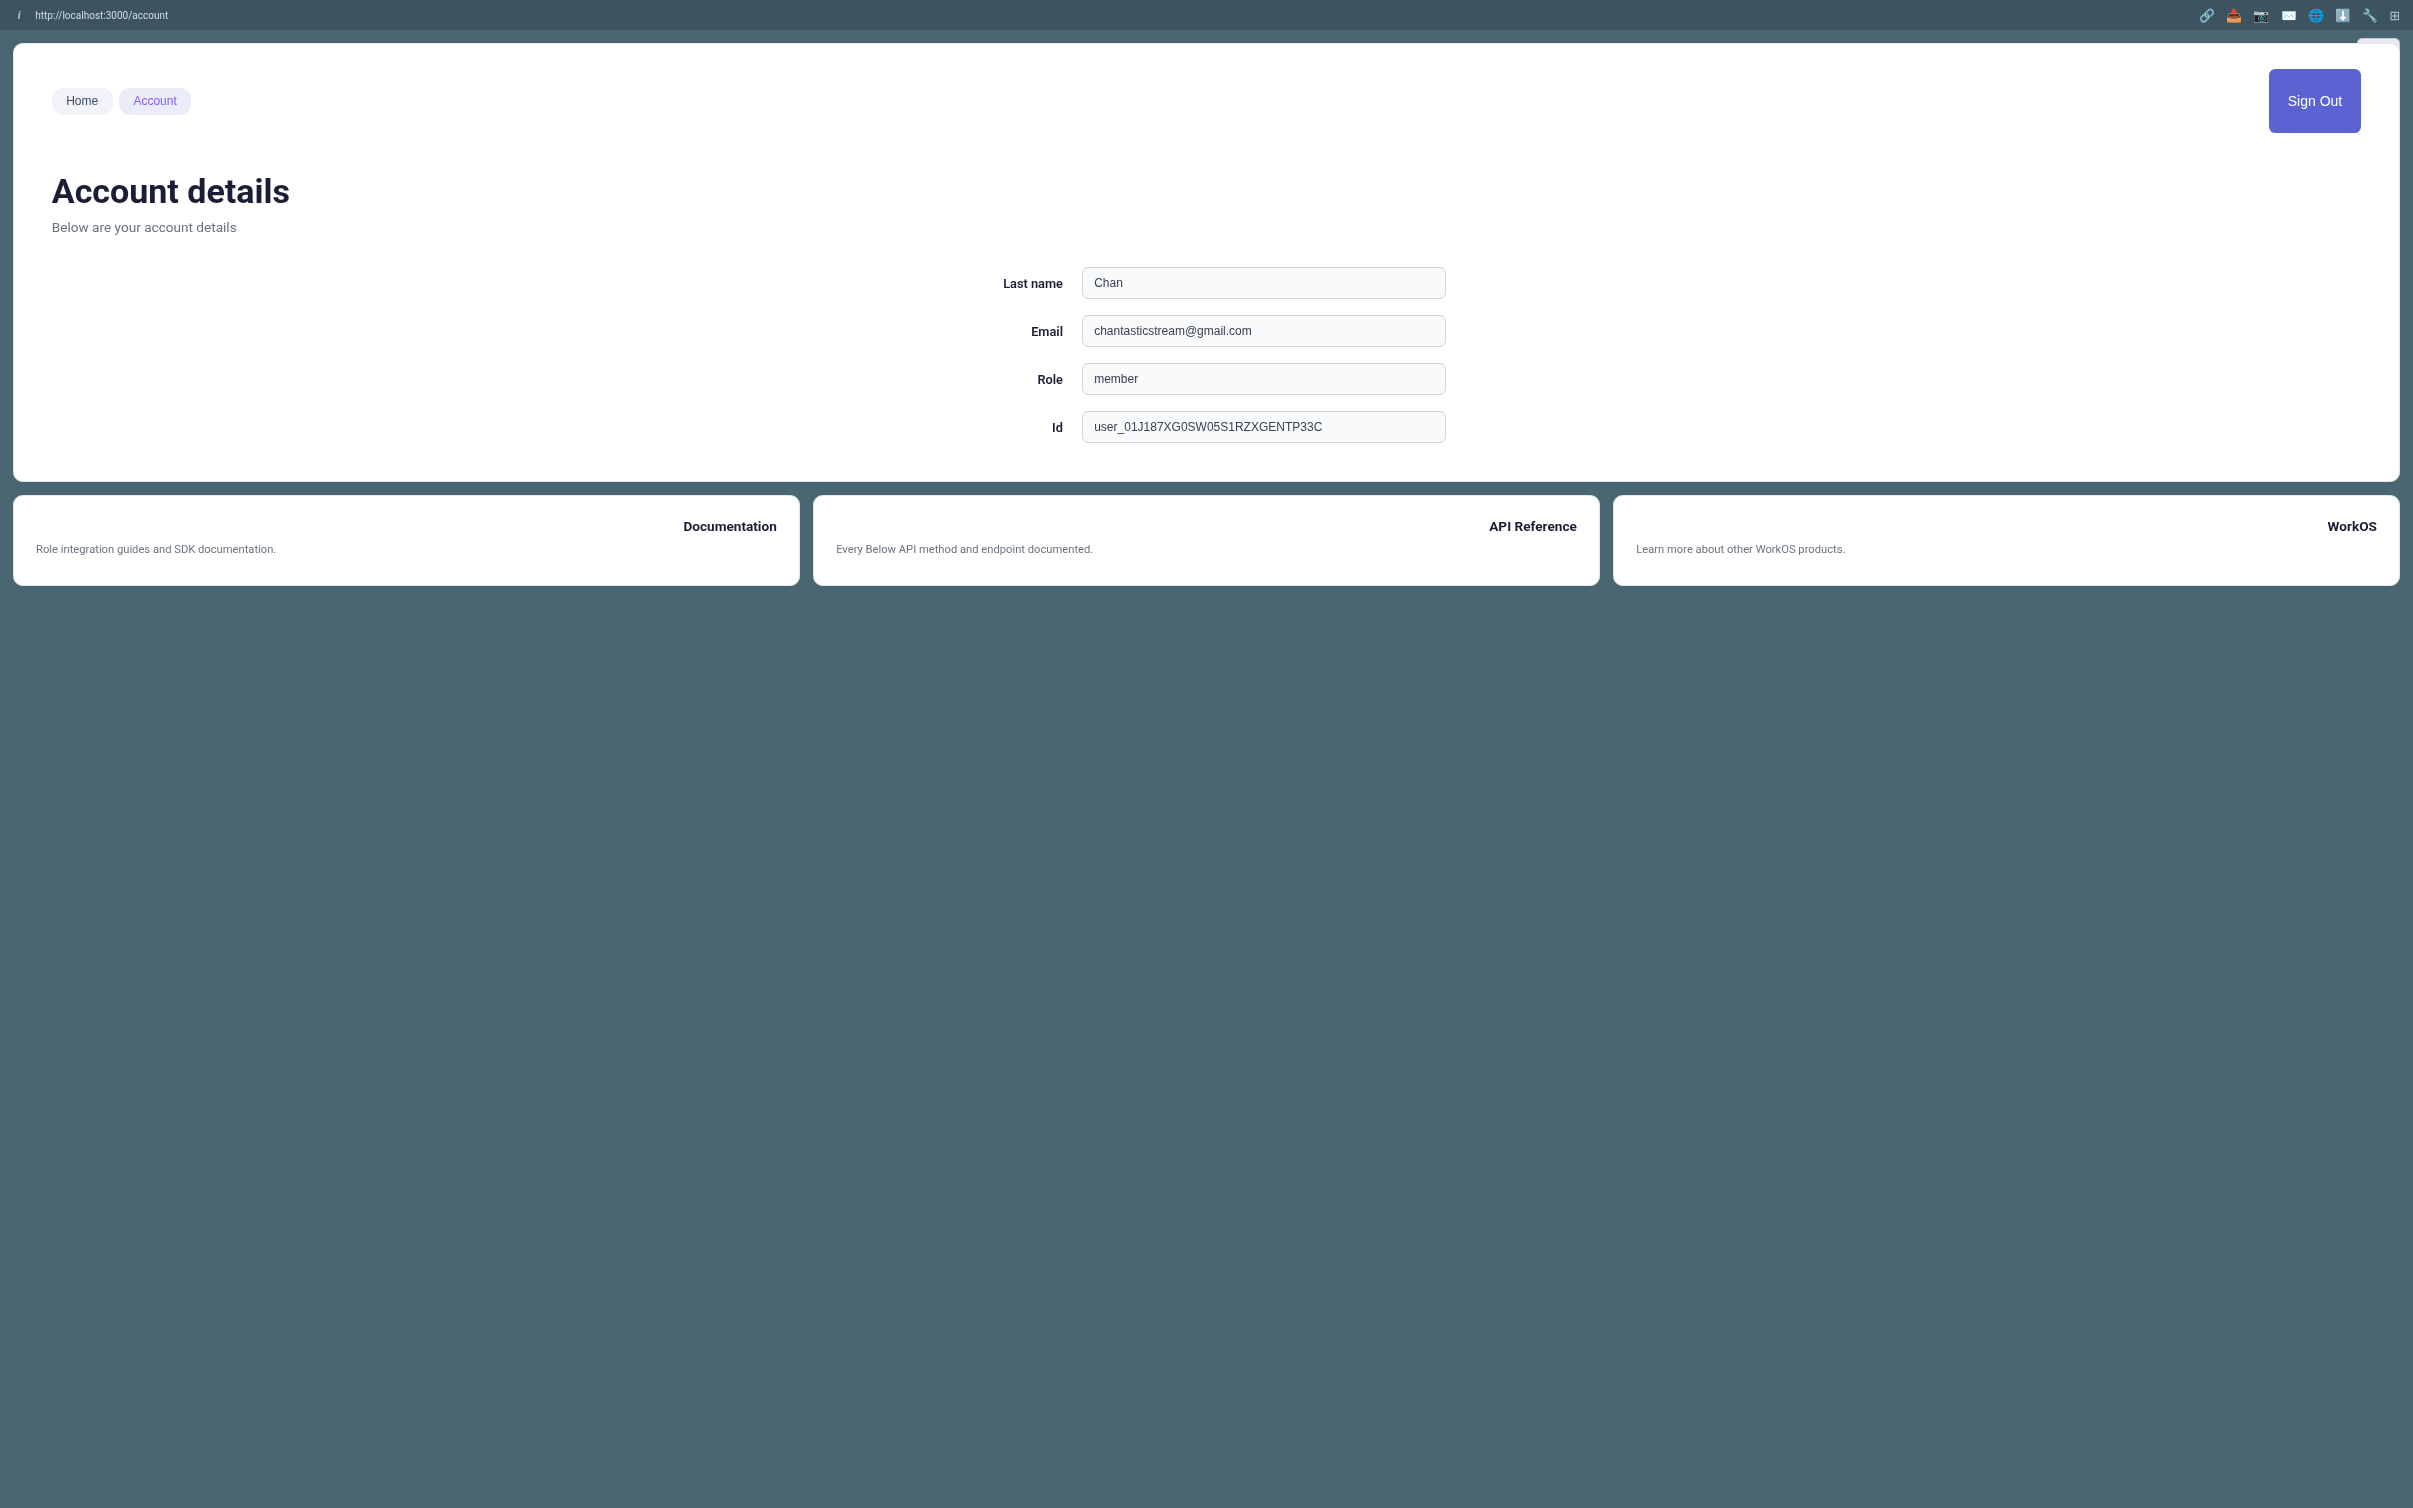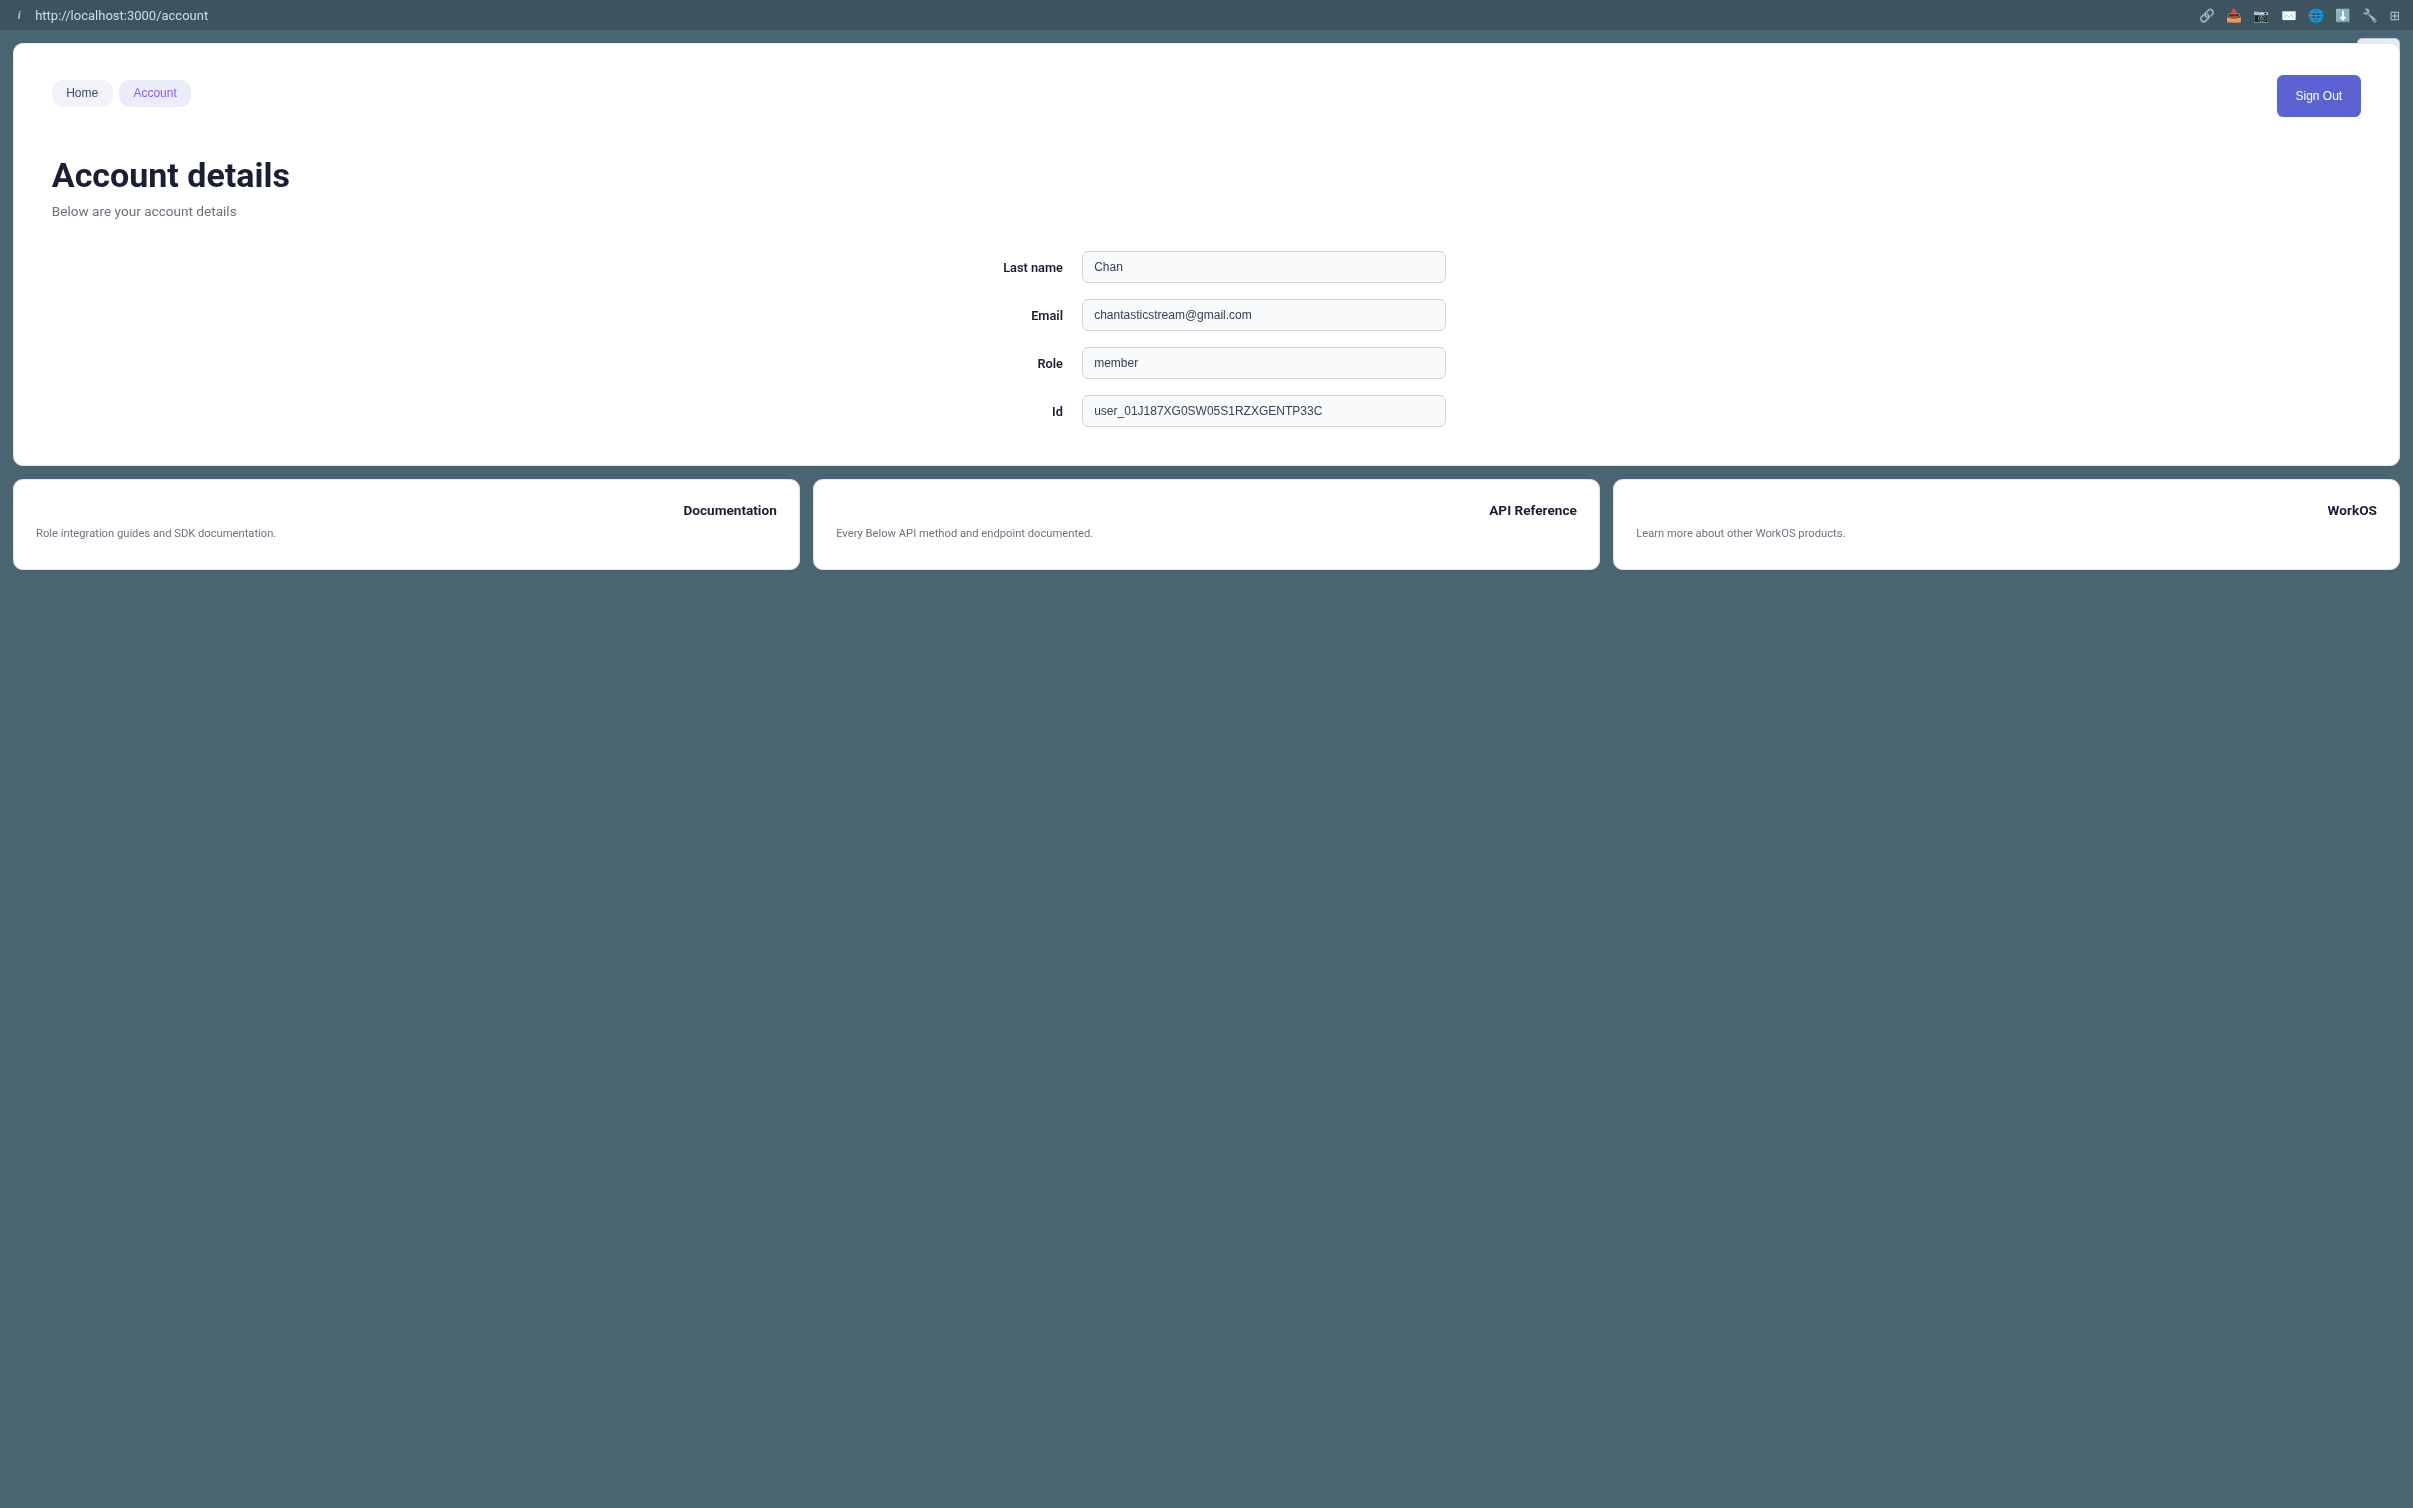--- a/index.html
+++ b/index.html
@@ -31,21 +31,21 @@
       font-weight: bold;
       width: 12.8px;
       height: 12.8px;
       display: flex;
       align-items: center;
       justify-content: center;
     }
 
     .browser-url {
       color: #d0dde2;
-      font-size: 13px;
+      font-size: 10px;
       flex: 1;
     }
 
     .browser-actions {
       display: flex;
       gap: 11.2px;
       align-items: center;
       margin-left: auto;
     }
 
@@ -98,26 +98,25 @@
 
     .nav-link.active {
       background: #eaecf7;
       color: #8b5cf6;
     }
 
     .sign-out-btn {
       background: #5b63d3;
       color: white;
       border: none;
-      padding: 14px 19px;
+      padding: 24px 19px;
       border-radius: 6.4px;
-      font-size: 12px;
+      font-size: 14px;
       font-weight: 500;
       cursor: pointer;
-      margin-top: 6px;
     }
 
     
     .page-heading {
       text-align: left;
       margin-bottom: 32px;
     }
 
     .page-heading h1 {
       font-size: 34px;

